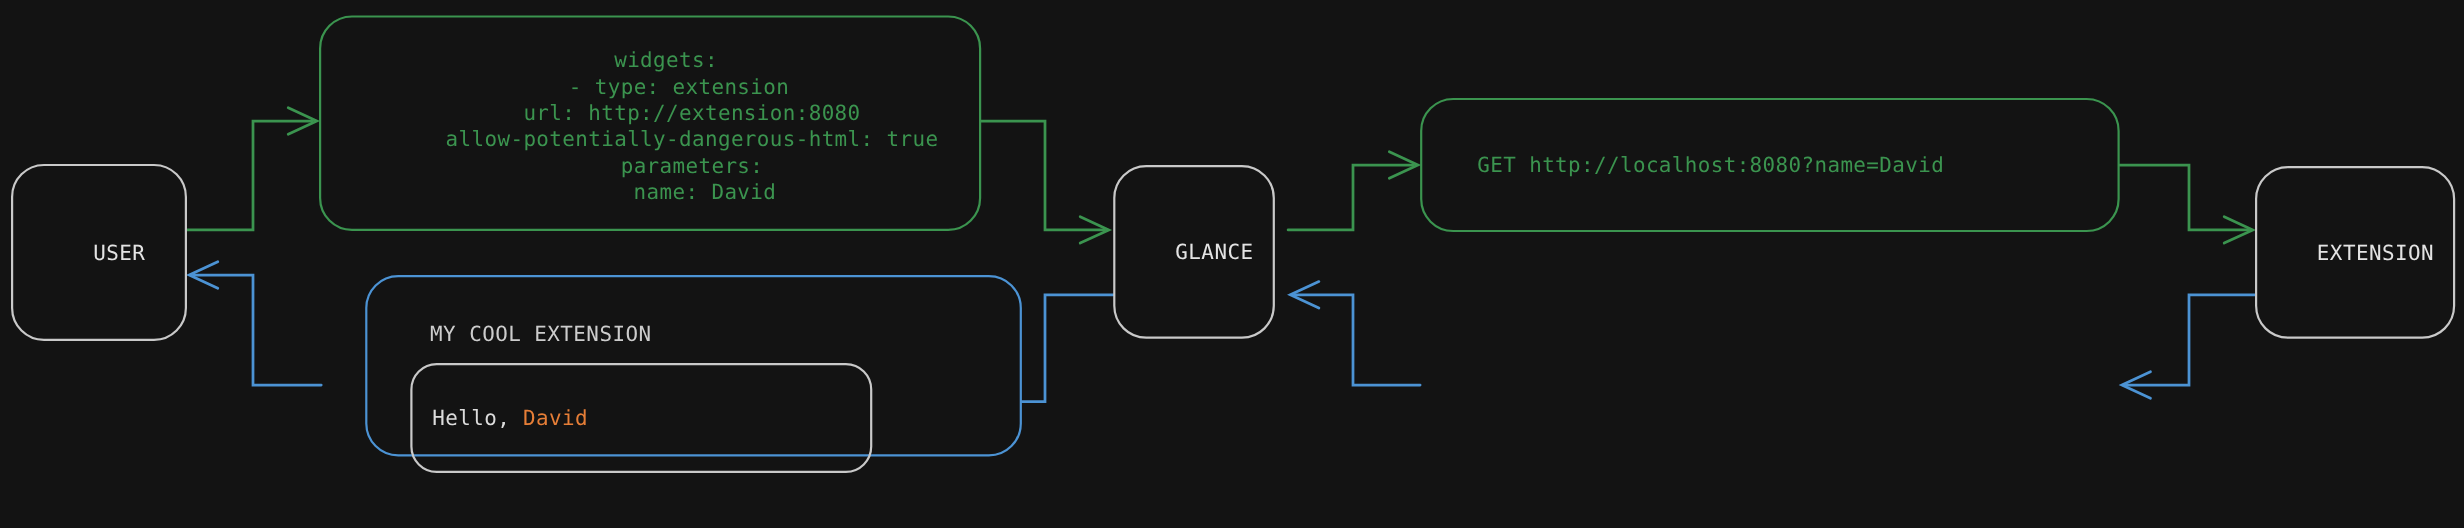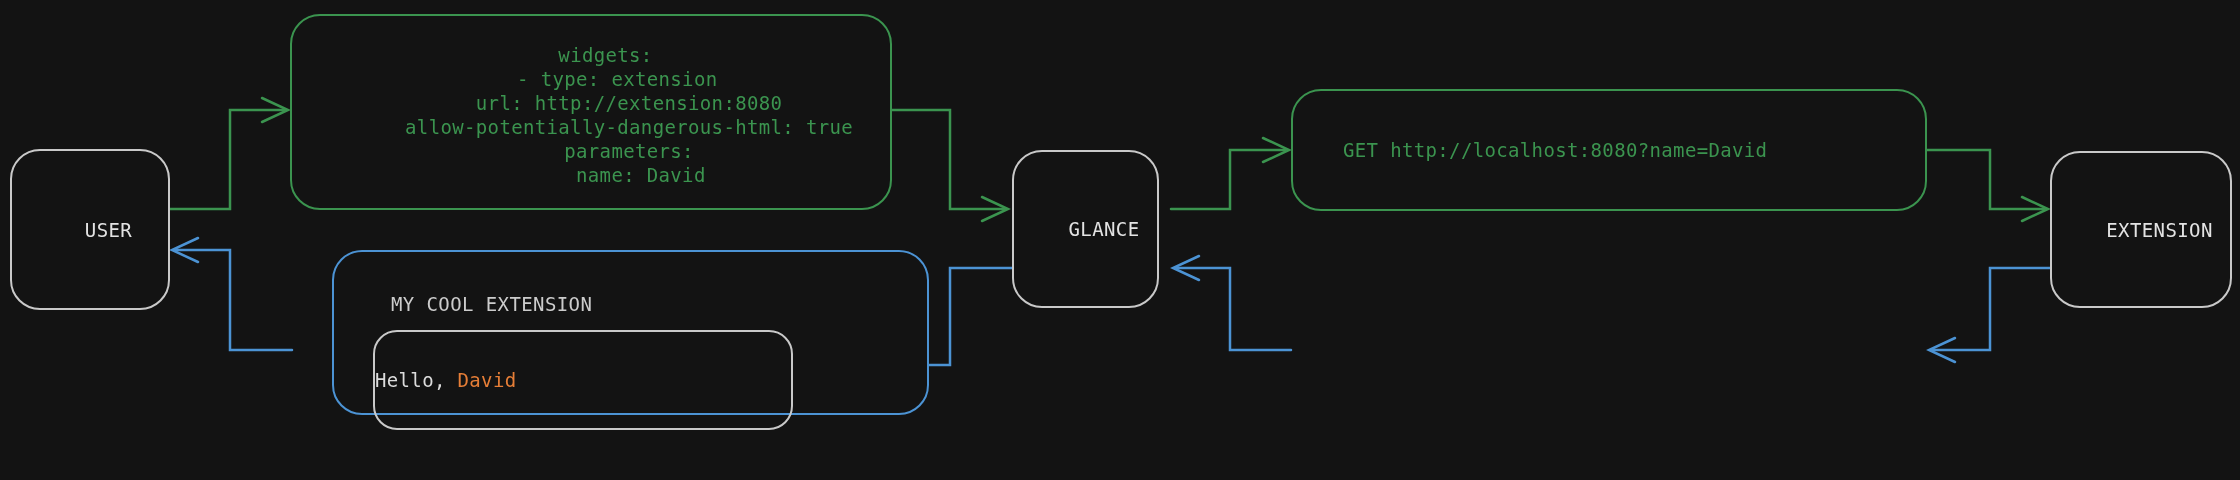--- a/index.html
+++ b/index.html
@@ -57,21 +57,21 @@
   .code-line{white-space:pre;height:24px;line-height:24px;}
   .box-response .code-line{height:23px;line-height:23px;}
 
   .preview-title{
     position:absolute;left:57px;top:291px;
     color:var(--muted-title);font-size:19px;letter-spacing:.4px;white-space:pre;
   }
   .inner-box{
     position:absolute;left:39px;top:78px;width:420px;height:100px;
     border:2px solid var(--node-border);border-radius:24px;
-    display:flex;align-items:center;
+    display:flex;align-items:center;padding-left:18px;
     font-size:19px;letter-spacing:.35px;white-space:pre;
     color:var(--body-text);
   }
   .name-highlight{color:var(--orange);}
 </style>
 </head>
 <body>
 
 <div class="canvas">
 

